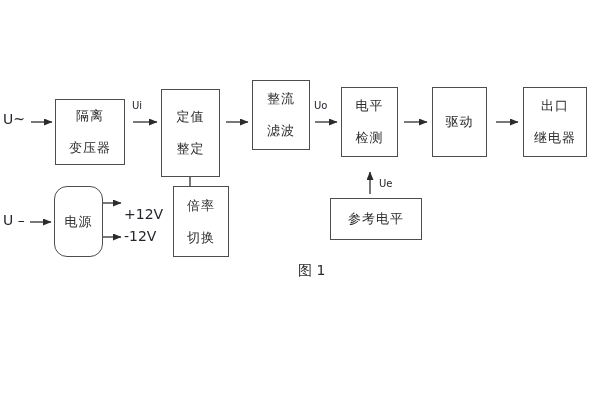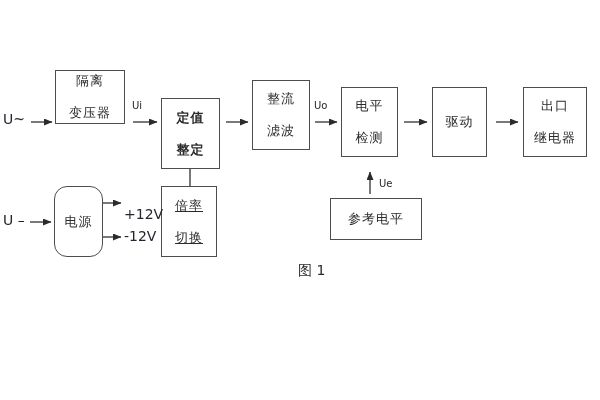--- a/index.html
+++ b/index.html
@@ -72,40 +72,40 @@
     <line x1="496" y1="122" x2="518" y2="122" stroke="#3f3f3f" stroke-width="1.4" marker-end="url(#arr)"></line>
 
     <line x1="30" y1="222" x2="51" y2="222" stroke="#3f3f3f" stroke-width="1.4" marker-end="url(#arr)"></line>
     <line x1="103" y1="203" x2="121" y2="203" stroke="#3f3f3f" stroke-width="1.4" marker-end="url(#arr)"></line>
     <line x1="103" y1="237" x2="121" y2="237" stroke="#3f3f3f" stroke-width="1.4" marker-end="url(#arr)"></line>
 
     <line x1="190" y1="186" x2="190" y2="160" stroke="#3f3f3f" stroke-width="1.4" marker-end="url(#arr)"></line>
     <line x1="370" y1="194" x2="370" y2="172" stroke="#3f3f3f" stroke-width="1.4" marker-end="url(#arr)"></line>
   </svg>
 
-  <div class="box" style="left:55px; top:70px; width:70px; height:54px;">隔离
+  <div class="box" style="left:55px; top:99px; width:70px; height:66px;">隔离
 变压器</div>
 
-  <div class="box" style="left:161px; top:98px; width:59px; height:71px;font-weight:bold;">定值
+  <div class="box" style="left:161px; top:89px; width:59px; height:88px;">定值
 整定</div>
 
   <div class="box" style="left:252px; top:80px; width:58px; height:70px;">整流
 滤波</div>
 
   <div class="box" style="left:341px; top:87px; width:57px; height:70px;">电平
 检测</div>
 
   <div class="box" style="left:523px; top:87px; width:64px; height:70px;">出口
 继电器</div>
 
   <div class="box single" style="left:432px; top:87px; width:55px; height:70px;">驱动</div>
 
   <div class="box single" style="left:54px; top:186px; width:49px; height:71px;border-radius:13px;">电源</div>
 
-  <div class="box" style="left:161px; top:186px; width:56px; height:71px;text-decoration:underline;">倍率
+  <div class="box" style="left:173px; top:186px; width:56px; height:71px;">倍率
 切换</div>
 
   <div class="box single" style="left:330px; top:198px; width:92px; height:42px;">参考电平</div>
 
   <span class="lbl" style="left:3px; top:112px; font-size:14px;">U~</span>
 
   <span class="lbl" style="left:132px; top:98px;">Ui</span>
 
   <span class="lbl" style="left:314px; top:98px;">Uo</span>
 

